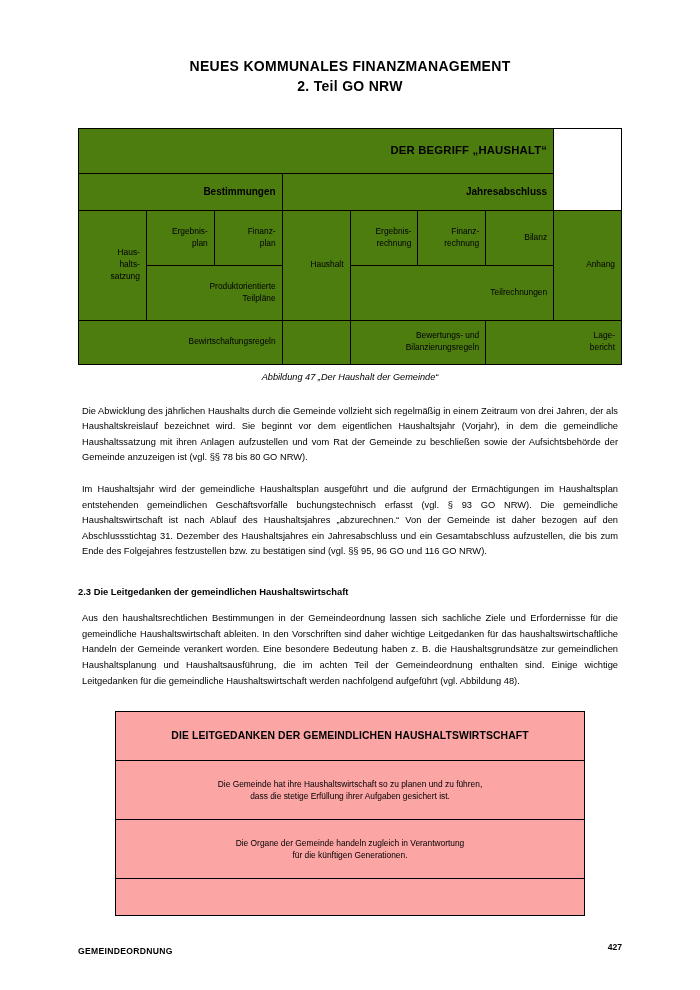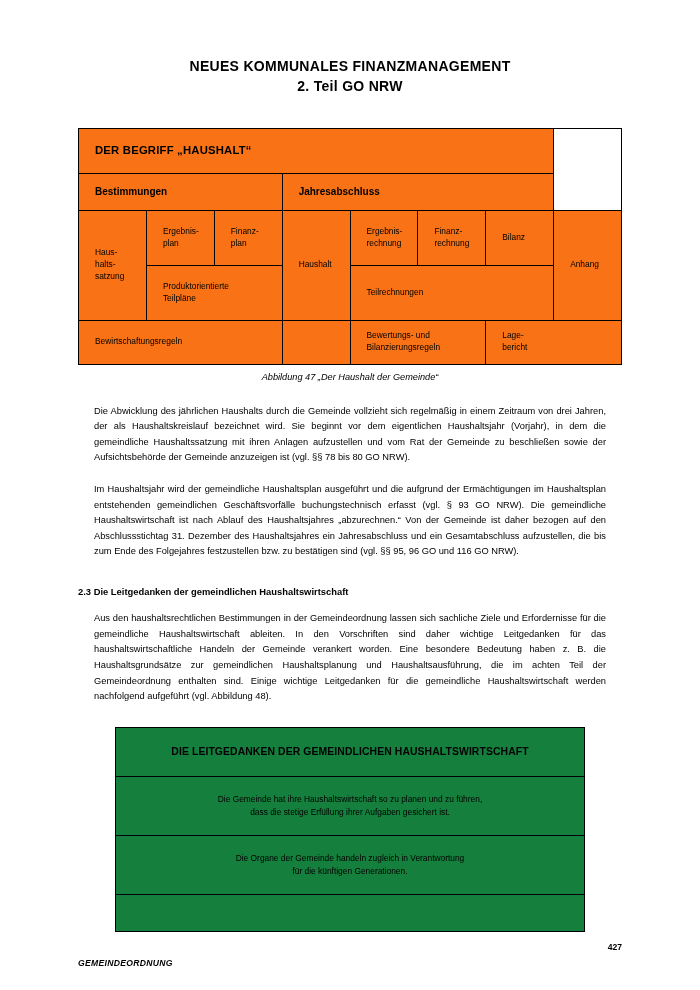--- a/index.html
+++ b/index.html
@@ -35,26 +35,26 @@
   
   .fig1 {
     margin-top: 31px;
     border: 1px solid #000;
     border-collapse: collapse;
     width: 100%;
     table-layout: fixed;
   }
   .fig1 td {
     border: 1px solid #000;
-    background: #f97316;
-    text-align: left;
+    background: #4d7c0f;
+    text-align: right;
     vertical-align: middle;
     font-size: 8.4px;
     line-height: 1.4;
-    padding: 3px 16px;
+    padding: 3px 6px;
   }
   .fig1 .title {
     font-size: 11.3px;
     font-weight: bold;
     height: 38px;
     letter-spacing: 0.2px;
   }
   .fig1 .h2 {
     font-size: 10px;
     font-weight: bold;
@@ -75,42 +75,42 @@
     text-align: center;
     font-size: 9.2px;
     font-style: italic;
   }
 
   
   p.body {
     font-size: 9.3px;
     line-height: 1.68;
     text-align: justify;
-    margin: 16px;
+    margin: 4px;
   }
   p.p1 { margin-top: 22px; }
   p.p2 { margin-top: 16px; }
   h3.heading {
     font-size: 9.4px;
     font-weight: bold;
     margin: 26px 0 0 0;
   }
   p.p3 { margin-top: 14px; }
 
   
   .fig2 {
     margin: 22px auto 0 auto;
     width: 470px;
     border: 1px solid #000;
     border-collapse: collapse;
     table-layout: fixed;
   }
   .fig2 td {
     border: 1px solid #000;
-    background: #15803d;
+    background: #fca5a5;
     text-align: center;
     vertical-align: middle;
     font-size: 8.4px;
     line-height: 1.5;
     padding: 9px 10px;
   }
   .fig2 .title {
     font-size: 10.4px;
     font-weight: bold;
     height: 30px;
@@ -128,23 +128,22 @@
     position: absolute;
     left: 78px;
     right: 78px;
     bottom: 38px;
     font-size: 8.6px;
     font-weight: bold;
   }
   .footer .left {
     position: absolute;
     left: 0;
-    top: 16px;
+    top: 4px;
     letter-spacing: 0.3px;
-    font-style: italic;
   }
   .footer .center {
     text-align: right;
   }
 </style>
 </head>
 <body>
 
 <div class="page">
 

